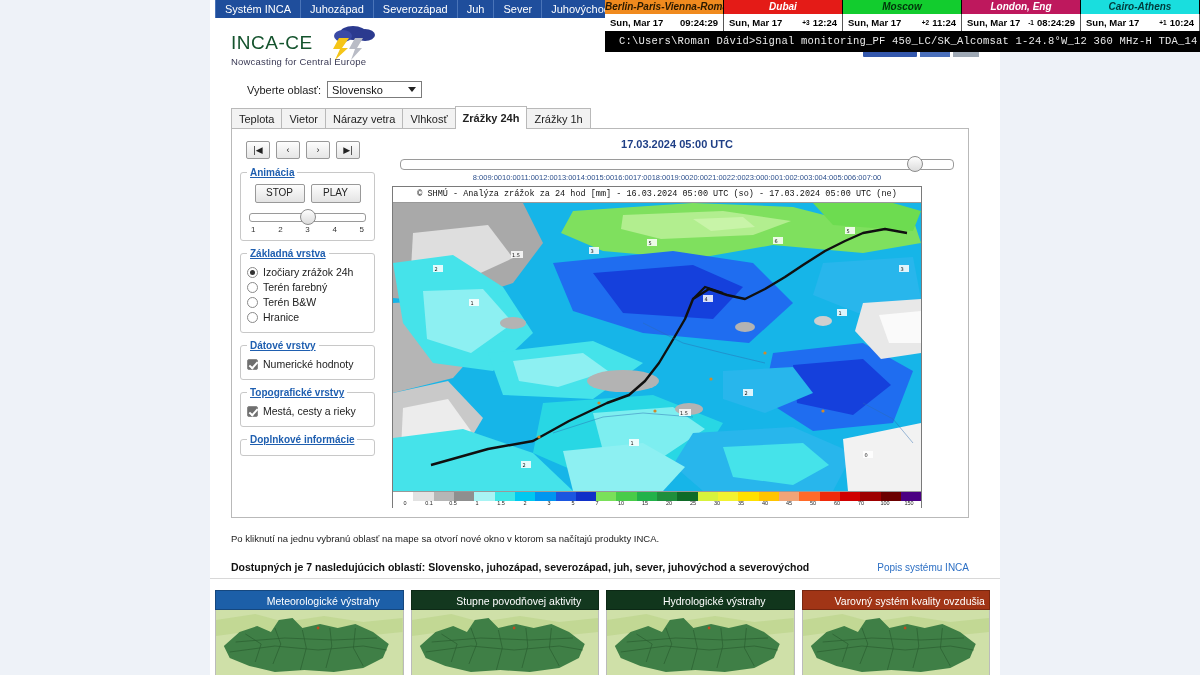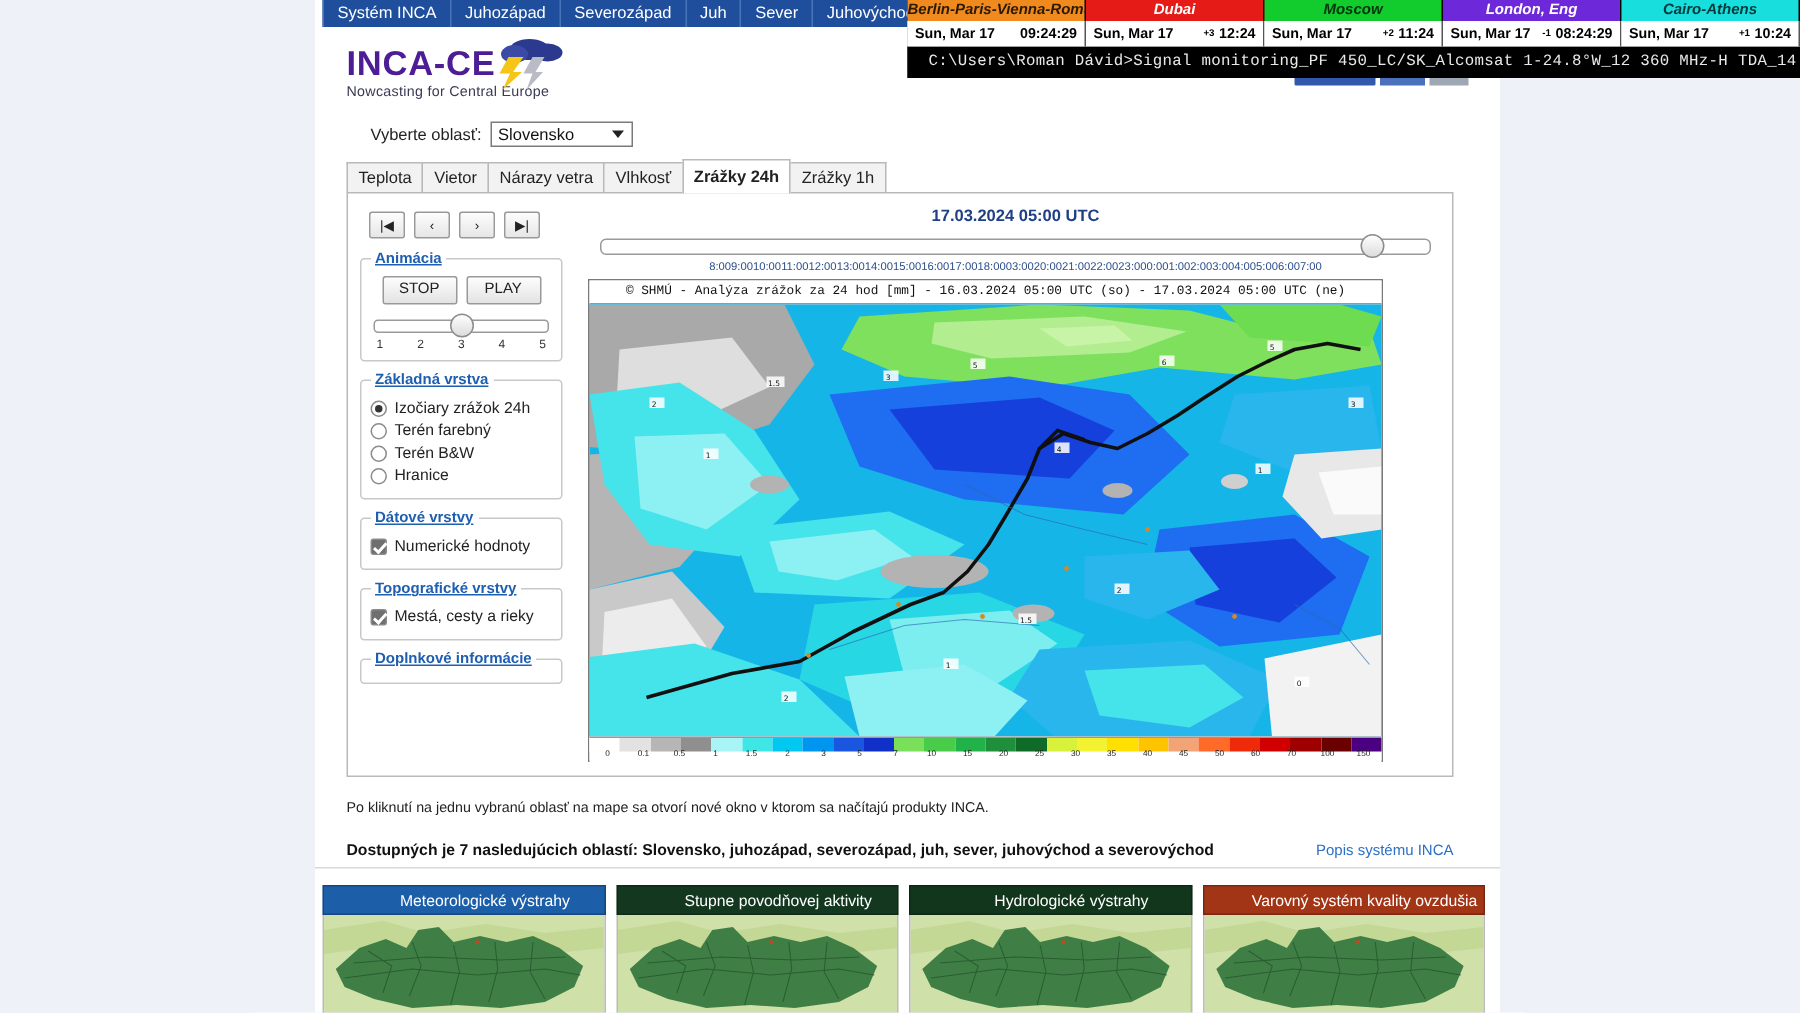--- a/index.html
+++ b/index.html
@@ -26,21 +26,21 @@
   .topnav .nav-item{
     color:#fff;font-size:11px;line-height:18px;padding:0 9px;
     border-right:1px solid #4a74b8;white-space:nowrap;cursor:pointer;
   }
   .topnav .nav-item:first-child{border-left:1px solid #4a74b8;}
 
   
   .logo-wrap{position:absolute;left:231px;top:30px;width:330px;height:40px;}
   .logo-title{
     font-family:"Liberation Sans", sans-serif;
-    font-size:23px;letter-spacing:.5px;color:#4c1d95;font-weight:700;
+    font-size:19px;letter-spacing:.5px;color:#14532d;font-weight:400;
     line-height:25px;
   }
   .logo-sub{font-size:9.5px;color:#3a3a55;letter-spacing:.2px;margin-top:1px;}
   .logo-icon{position:absolute;left:88px;top:-6px;width:60px;height:36px;}
 
   
   .eu-badge{position:absolute;left:863px;top:46px;width:120px;height:12px;opacity:.85;}
   .eu-badge .eu-stars{display:inline-block;width:54px;height:11px;background:#103a9e;border-radius:1px;}
   .eu-badge .eu-bar{display:inline-block;width:30px;height:9px;background:#2b57b0;margin-left:3px;}
   .eu-badge .eu-bar2{display:inline-block;width:26px;height:7px;background:#8e9aa8;margin-left:3px;}
@@ -317,21 +317,21 @@
           <span>9:00</span>
           <span>10:00</span>
           <span>11:00</span>
           <span>12:00</span>
           <span>13:00</span>
           <span>14:00</span>
           <span>15:00</span>
           <span>16:00</span>
           <span>17:00</span>
           <span>18:00</span>
-          <span>03:00</span>
+          <span>19:00</span>
           <span>20:00</span>
           <span>21:00</span>
           <span>22:00</span>
           <span>23:00</span>
           <span>0:00</span>
           <span>1:00</span>
           <span>2:00</span>
           <span>3:00</span>
           <span>4:00</span>
           <span>5:00</span>
@@ -584,21 +584,21 @@
           </svg>
         </div>
       </div>
     </div>
 
   <div class="overlay">
     <div class="clockrow1" id="clockcities">
         <div class="c" style="background: rgb(240, 138, 30); color: rgb(42, 26, 0);">Berlin-Paris-Vienna-Roma</div>
         <div class="c" style="background: rgb(228, 27, 23); color: rgb(255, 255, 255);">Dubai</div>
         <div class="c" style="background: rgb(18, 204, 46); color: rgb(0, 51, 10);">Moscow</div>
-        <div class="c" style="background: #6d28d9; color: rgb(255, 255, 255);">London, Eng</div>
+        <div class="c" style="background: #be185d; color: rgb(255, 255, 255);">London, Eng</div>
         <div class="c" style="background: rgb(25, 222, 222); color: rgb(0, 58, 58);">Cairo-Athens</div>
       </div>
     <div class="clockrow2" id="clocktimes">
         <div class="c">
           <span>Sun, Mar 17</span>
           <span class="off"></span>
           <span>09:24:29</span>
         </div>
         <div class="c">
           <span>Sun, Mar 17</span>

